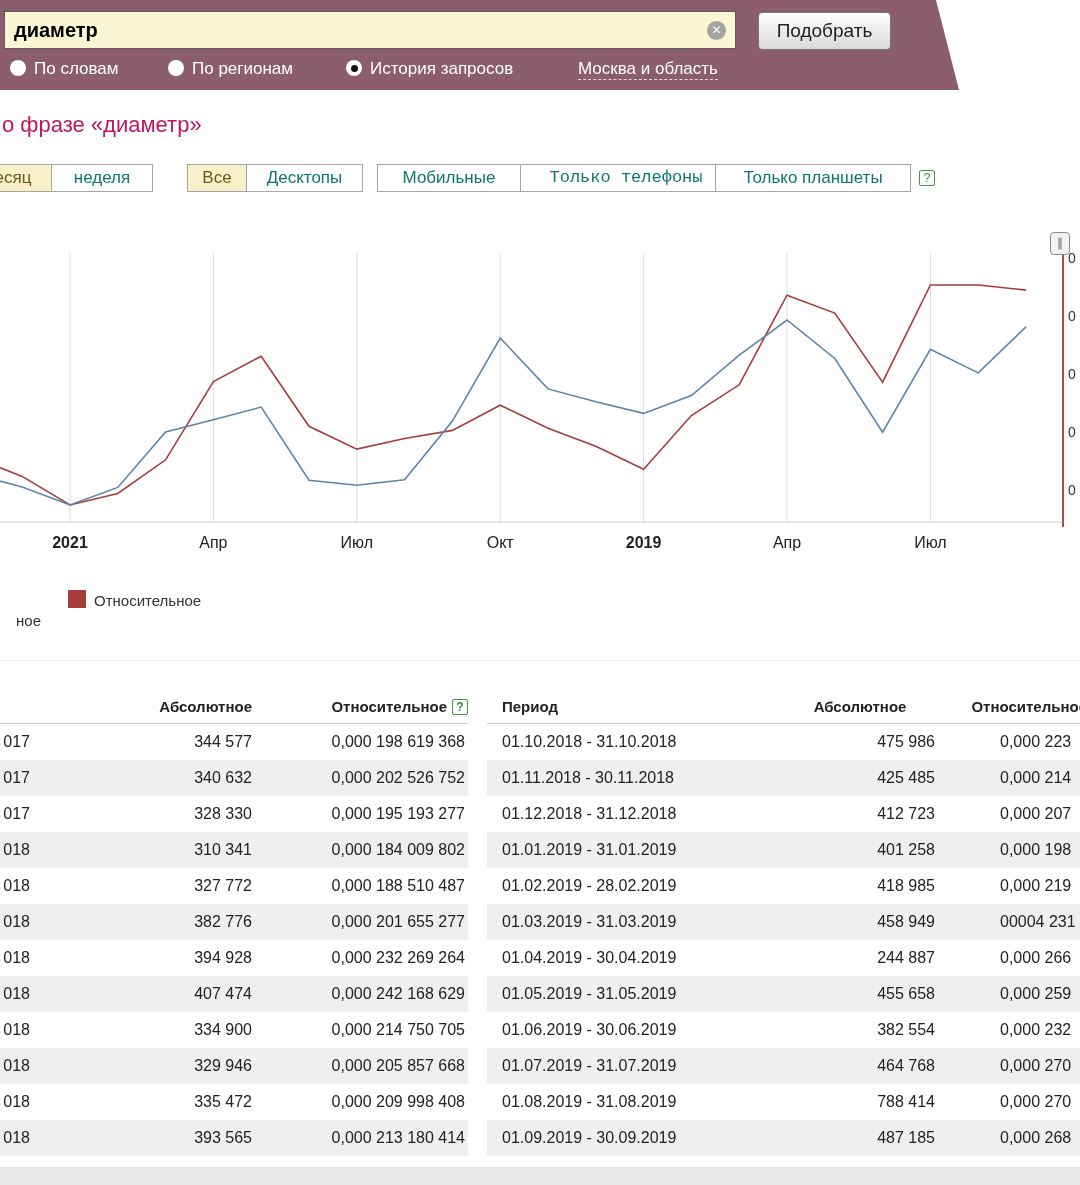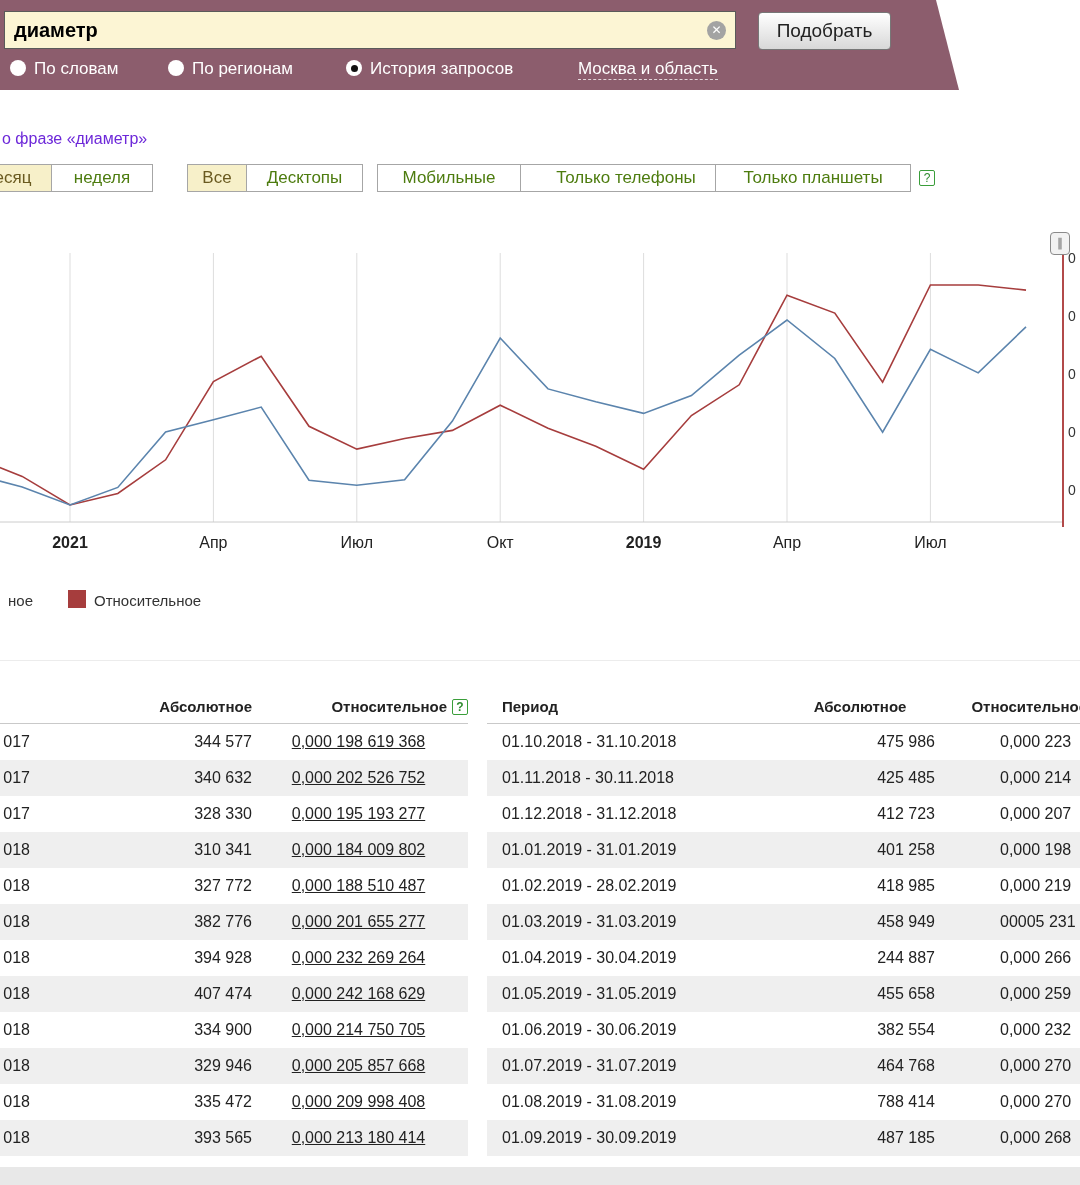--- a/index.html
+++ b/index.html
@@ -21,66 +21,66 @@
   .radio .dot{position:absolute;left:4.5px;top:4.5px;width:7px;height:7px;border-radius:50%;background:#111;display:none;}
   .radio.on .dot{display:block;}
   .radio-label{position:absolute;top:59px;font-size:17px;color:#fff;cursor:pointer;white-space:nowrap;}
   #r1{left:10px;} #r1l{left:34px;text-align:center;}
   #r2{left:168px;} #r2l{left:192px;}
   #r3{left:346px;} #r3l{left:370px;}
   .region-link{position:absolute;left:578px;top:59px;font-size:17px;color:#fff;cursor:pointer;
           border-bottom:1px dashed rgba(255,255,255,.75);white-space:nowrap;}
 
   
-  .page-title{position:absolute;left:2px;top:130px;font-size:16px;color:#6d28d9;white-space:nowrap;}
+  .page-title{position:absolute;left:2px;top:112px;font-size:22px;color:#be185d;white-space:nowrap;}
 
   
   .tab{position:absolute;top:164px;height:28px;line-height:26px;box-sizing:border-box;
-       border:1px solid #a6a6a6;background:#fff;text-align:center;font-size:17px;color:#4d7c0f;
+       border:1px solid #a6a6a6;background:#fff;text-align:center;font-size:17px;color:#0f766e;
        cursor:pointer;white-space:nowrap;}
   .tab.sel{background:#f7f0c9;color:#6a5a20;}
   #tab-month{left:-26px;width:78px;}
   #tab-week{left:51px;width:102px;}
   #tab-all{left:187px;width:60px;}
   #tab-desktop{left:246px;width:117px;}
   #tab-mobile{left:377px;width:144px;}
-  #tab-phones{left:520px;width:212px;}
+  #tab-phones{left:520px;width:212px;font-family:Liberation Mono, monospace;}
   #tab-tablets{left:715px;width:196px;}
   .help-icon{width:16px;height:16px;box-sizing:border-box;border:1px solid #3a9e3a;border-radius:2px;
        background:#fff;color:#2e8b2e;font-size:12px;line-height:14px;text-align:center;cursor:pointer;}
   #tabs-help{position:absolute;left:919px;top:170px;}
 
   
   #chart-svg{position:absolute;left:0;top:0;width:1080px;height:600px;}
   .slider-handle{position:absolute;left:1050px;top:232px;width:20px;height:23px;box-sizing:border-box;
        border:1px solid #8a8a8a;border-radius:4px;background:#f2f2f2;text-align:center;cursor:ew-resize;}
   .slider-handle span{font-size:12px;line-height:21px;color:#666;}
   .x-label{position:absolute;top:534px;width:80px;text-align:center;font-size:16px;color:#222;}
   .x-label.bold{font-weight:bold;}
   .y-tick{position:absolute;left:1068px;width:20px;font-size:14px;color:#333;}
 
   
   .legend-swatch{position:absolute;top:590px;width:18px;height:18px;}
   #lg-sw2{left:68px;background:#a63d3d;}
   .legend-label{position:absolute;top:592px;font-size:15px;color:#333;white-space:nowrap;}
-  #lg-lb1{left:8px;} #lg-lb2{left:94px;}
+  #lg-lb1{left:16px;margin-top:20px;} #lg-lb2{left:94px;}
 
   .divider{position:absolute;left:0;top:660px;width:1080px;height:1px;background:#ececec;}
 
   
   .tbl{position:absolute;top:690px;font-size:16px;}
   #tbl-left{left:-180px;width:648px;}
   #tbl-right{left:487px;width:600px;}
   .thead{display:flex;align-items:center;height:33px;border-bottom:1px solid #c9c9c9;
          font-weight:bold;font-size:15px;color:#222;}
   .trow{display:flex;align-items:center;height:36px;}
   .trow.alt{background:#efefef;}
   .tl-period{width:210px;text-align:right;white-space:nowrap;}
   .tl-abs{width:222px;text-align:right;white-space:nowrap;}
-  .tl-rel{width:213px;text-align:center;white-space:nowrap;text-decoration:underline;}
+  .tl-rel{width:213px;text-align:right;white-space:nowrap;}
   .tl-relh{width:195px;text-align:right;white-space:nowrap;}
   #tbl-left .help-icon{margin-left:5px;flex:none;}
   .tr-period{width:330px;text-align:left;padding-left:15px;box-sizing:border-box;white-space:nowrap;}
   .tr-abs{width:118px;text-align:right;white-space:nowrap;}
   .tr-rel{margin-left:65px;text-align:left;white-space:nowrap;}
 
   .footer-band{position:absolute;left:0;top:1167px;width:1080px;height:18px;background:#e8e8e8;}
 </style>
 </head>
 <body>
@@ -252,21 +252,21 @@
           <span class="tr-rel">0,000 198</span>
         </div>
         <div class="trow">
           <span class="tr-period">01.02.2019 - 28.02.2019</span>
           <span class="tr-abs">418 985</span>
           <span class="tr-rel">0,000 219</span>
         </div>
         <div class="trow alt">
           <span class="tr-period">01.03.2019 - 31.03.2019</span>
           <span class="tr-abs">458 949</span>
-          <span class="tr-rel">00005 231</span>
+          <span class="tr-rel">00004 231</span>
         </div>
         <div class="trow">
           <span class="tr-period">01.04.2019 - 30.04.2019</span>
           <span class="tr-abs">244 887</span>
           <span class="tr-rel">0,000 266</span>
         </div>
         <div class="trow alt">
           <span class="tr-period">01.05.2019 - 31.05.2019</span>
           <span class="tr-abs">455 658</span>
           <span class="tr-rel">0,000 259</span>

